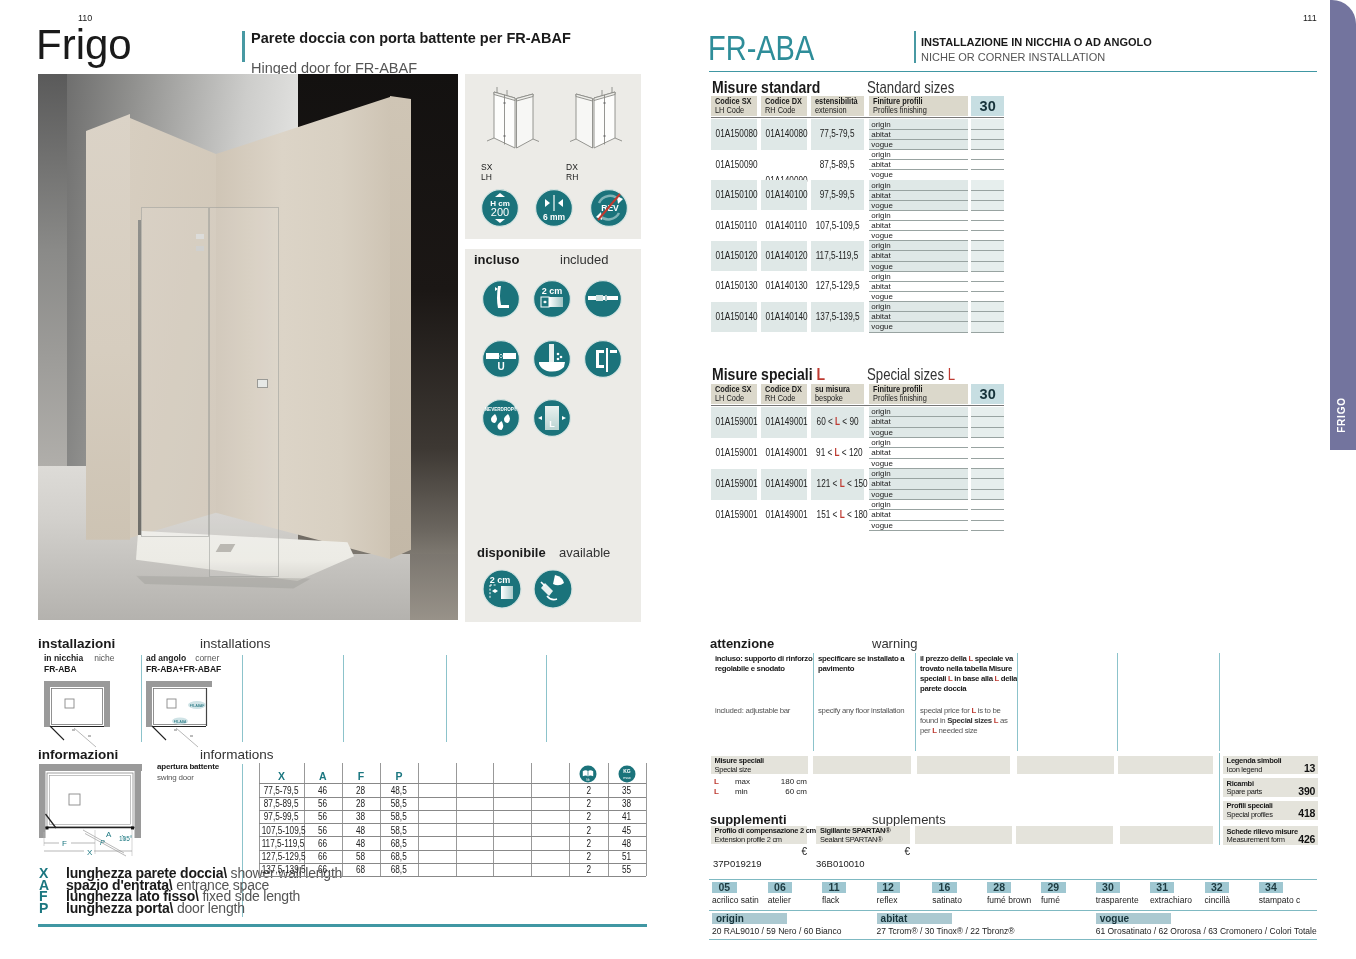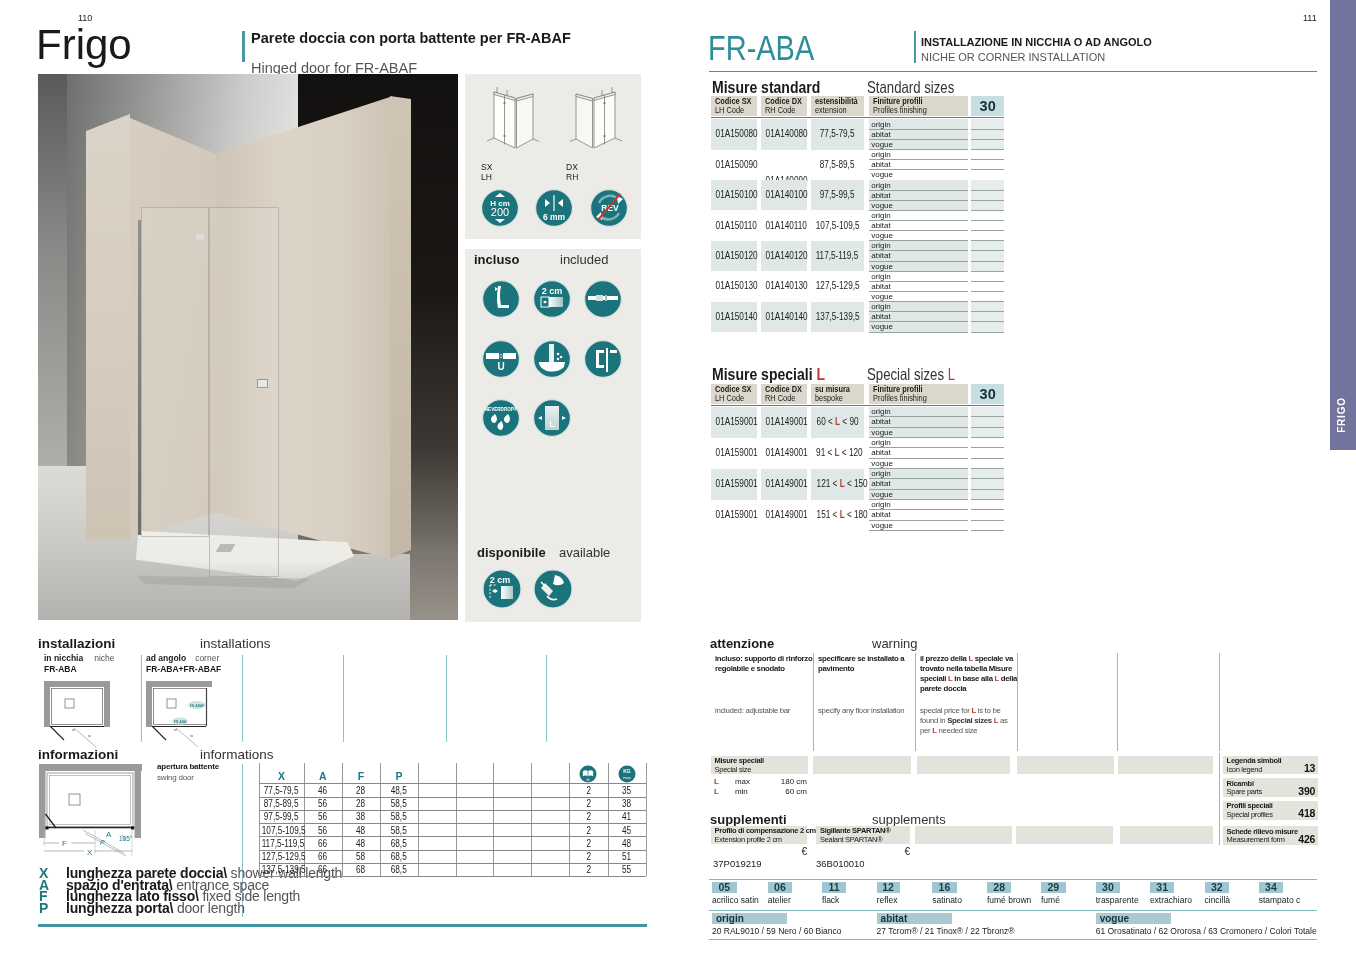--- a/index.html
+++ b/index.html
@@ -1,17 +1,17 @@
 <!DOCTYPE html>
 <html><head><meta charset="utf-8">
 <style>
 html,body{margin:0;padding:0;background:#fff;}
 *{box-sizing:border-box;}
 #page{position:relative;width:1356px;height:959px;background:#fff;overflow:hidden;
-  font-family:"Liberation Sans",sans-serif;color:#1a1a1a;}
+  font-family:"Liberation Sans",sans-serif;color:#1a1a1a;border-radius:24px;}
 .abs{position:absolute;}
 .b{font-weight:bold;}
 .gy{color:#555;}
 .vsep{position:absolute;width:1px;background:#8CC3CB;}
 .hline{position:absolute;background:#4097A3;}
 .gbox{position:absolute;background:#E4E3DB;font-size:7.5px;letter-spacing:-0.3px;line-height:8.8px;padding:1.5px 0 0 4px;white-space:nowrap;}
 .cx{transform:scaleX(0.82);transform-origin:center;}
 .cl{display:inline-block;transform:scaleX(0.84);transform-origin:left center;white-space:nowrap;}
 .chip{position:absolute;background:#9FC7D1;font-weight:bold;font-size:10.5px;text-align:center;color:#1d3a40;}
 </style></head><body>
@@ -713,18 +713,18 @@
 
 <div class="chip" style="left:1258.7px;top:882px;width:24.5px;height:11px;line-height:11px;">34</div>
     <div class="abs" style="left:1258.7px;top:894.5px;font-size:8.5px;color:#222;">stampato c</div>
 
 <div class="abs" style="left:709px;top:909.5px;width:608px;height:1.5px;background:#7FB9C2;"></div>
 
 <div class="abs b" style="left:712px;top:912.6px;width:75px;height:11.5px;background:#ABC9D1;font-size:10px;line-height:11.5px;padding-left:4px;color:#15333a;">origin</div>
     <div class="abs" style="left:712px;top:926px;font-size:8.5px;color:#222;">20 RAL9010 / 59 Nero / 60 Bianco</div>
 
 <div class="abs b" style="left:876.6px;top:912.6px;width:75px;height:11.5px;background:#ABC9D1;font-size:10px;line-height:11.5px;padding-left:4px;color:#15333a;">abitat</div>
-    <div class="abs" style="left:876.6px;top:926px;font-size:8.5px;color:#222;">27 Tcrom® / 21 Tinox® / 22 Tbronz®</div>
+    <div class="abs" style="left:876.6px;top:926px;font-size:8.5px;color:#222;">27 Tcrom® / 30 Tinox® / 22 Tbronz®</div>
 
 <div class="abs b" style="left:1095.7px;top:912.6px;width:75px;height:11.5px;background:#ABC9D1;font-size:10px;line-height:11.5px;padding-left:4px;color:#15333a;">vogue</div>
     <div class="abs" style="left:1095.7px;top:926px;font-size:8.5px;color:#222;">61 Orosatinato / 62 Ororosa / 63 Cromonero / Colori Totale</div>
 
 <div class="abs" style="left:709px;top:938.5px;width:608px;height:1.5px;background:#7FB9C2;"></div>
 </div>
 </body></html>

